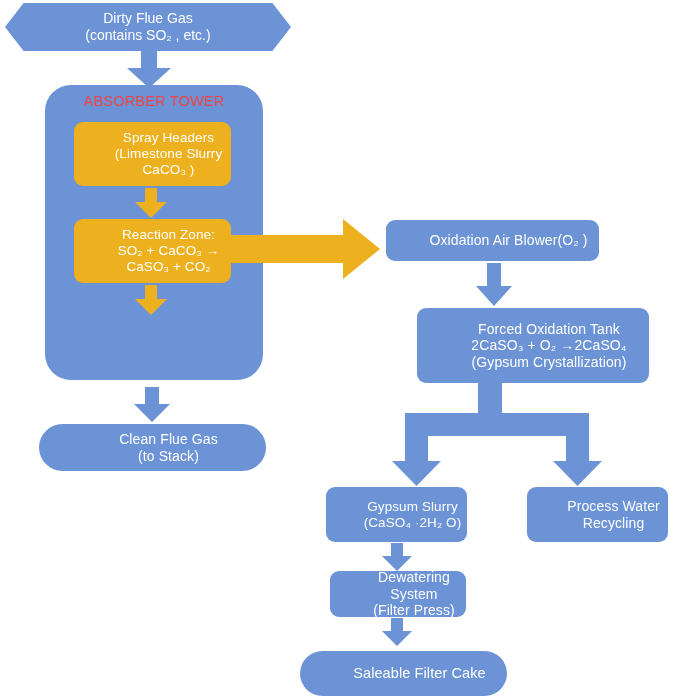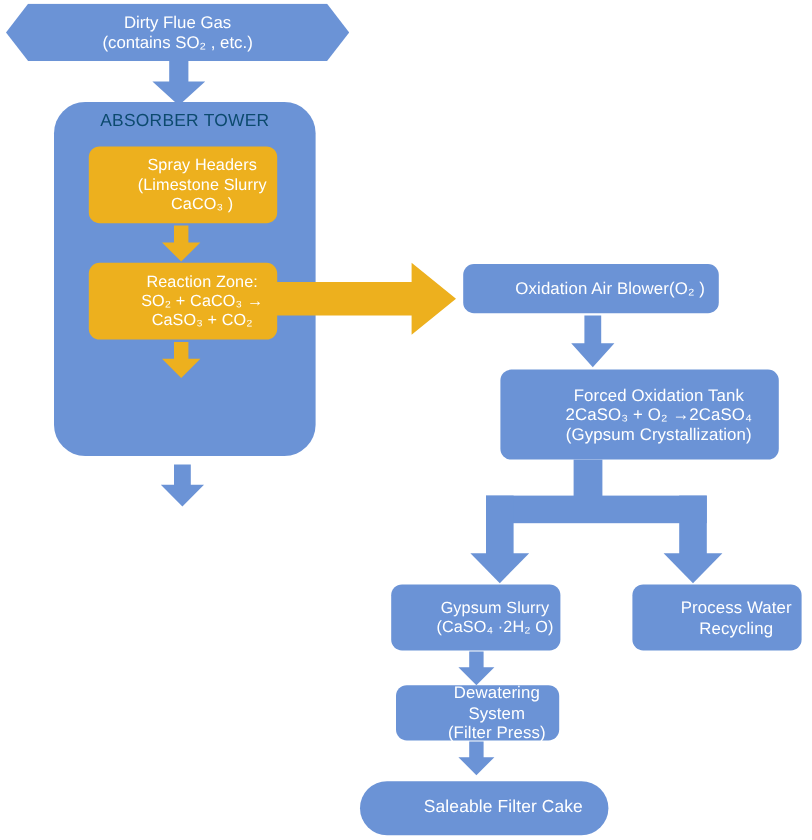--- a/index.html
+++ b/index.html
@@ -43,21 +43,21 @@
     left: 45px; top: 85px;
     width: 218px; height: 295px;
     background: #6B93D6;
     border-radius: 26px;
   }
   #absorber-tower-label {
     position: absolute;
     left: 45px; top: 93px;
     width: 218px;
     text-align: center;
-    color: #0c4a6e;
+    color: #ef4444;
     font-size: 14.5px;
     letter-spacing: .2px;
   }
 
   
   #dirty-flue-gas {
     position: absolute;
     left: 5px; top: 3px;
     width: 286px; height: 48px;
     background: #6B93D6;
@@ -102,20 +102,22 @@
 
   <svg class="conn" style="left:135px; top:285px;" width="32" height="30">
     <polygon points="10,0 22,0 22,14 32,14 16,30 0,14 10,14" fill="#EDB01E"></polygon>
   </svg>
 
 
   <svg class="conn" style="left:134px; top:387px;" width="36" height="35">
     <polygon points="11,0 25,0 25,17 36,17 18,35 0,17 11,17" fill="#6B93D6"></polygon>
   </svg>
 
+  <div class="node blue pill" style="left:39px; top:424px; width:227px; height:47px; font-size:14px;">Clean Flue Gas
+(to Stack)</div>
 
   <div class="node blue rounded" style="left:386px; top:220px; width:213px; height:41px; font-size:14px;">Oxidation Air Blower(O₂ )</div>
 
   <svg class="conn" style="left:476px; top:263px;" width="36" height="43">
     <polygon points="11,0 25,0 25,23 36,23 18,43 0,23 11,23" fill="#6B93D6"></polygon>
   </svg>
 
   <div class="node blue rounded" style="left:380px; top:308px; width:232px; height:75px; font-size:14px;margin-left:37px;">Forced Oxidation Tank
 2CaSO₃  + O₂  →2CaSO₄
 (Gypsum Crystallization)</div>

